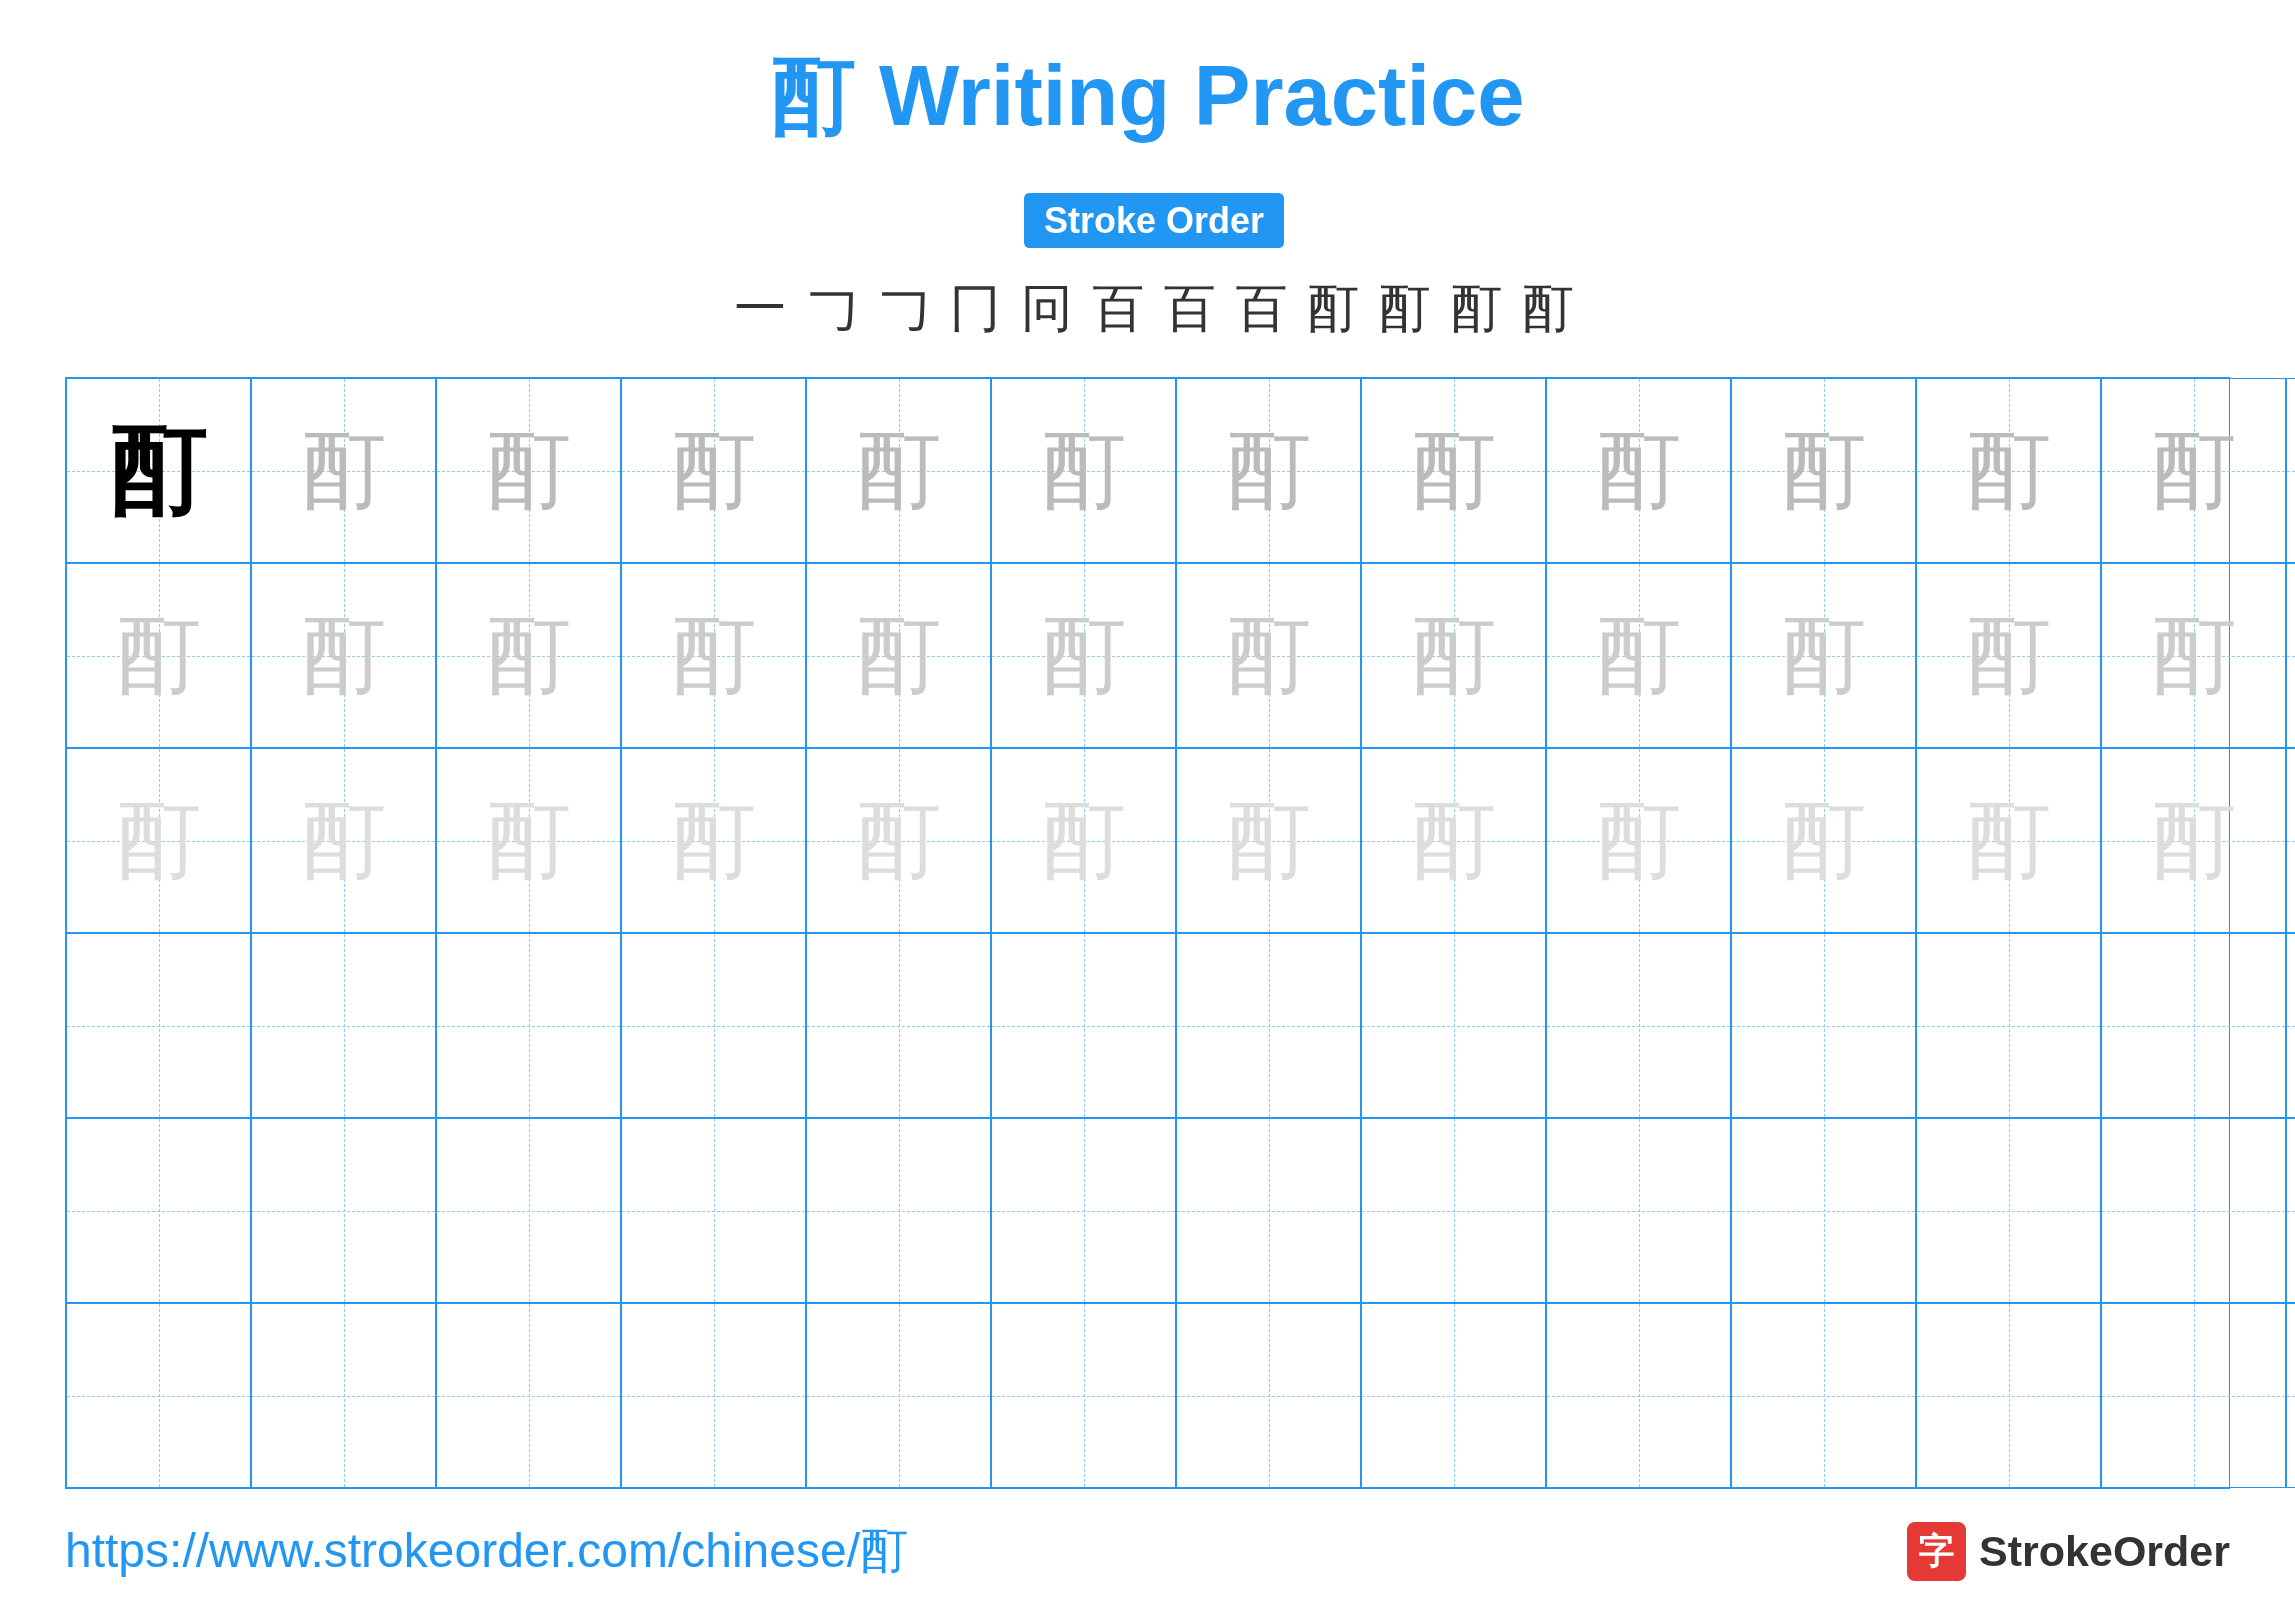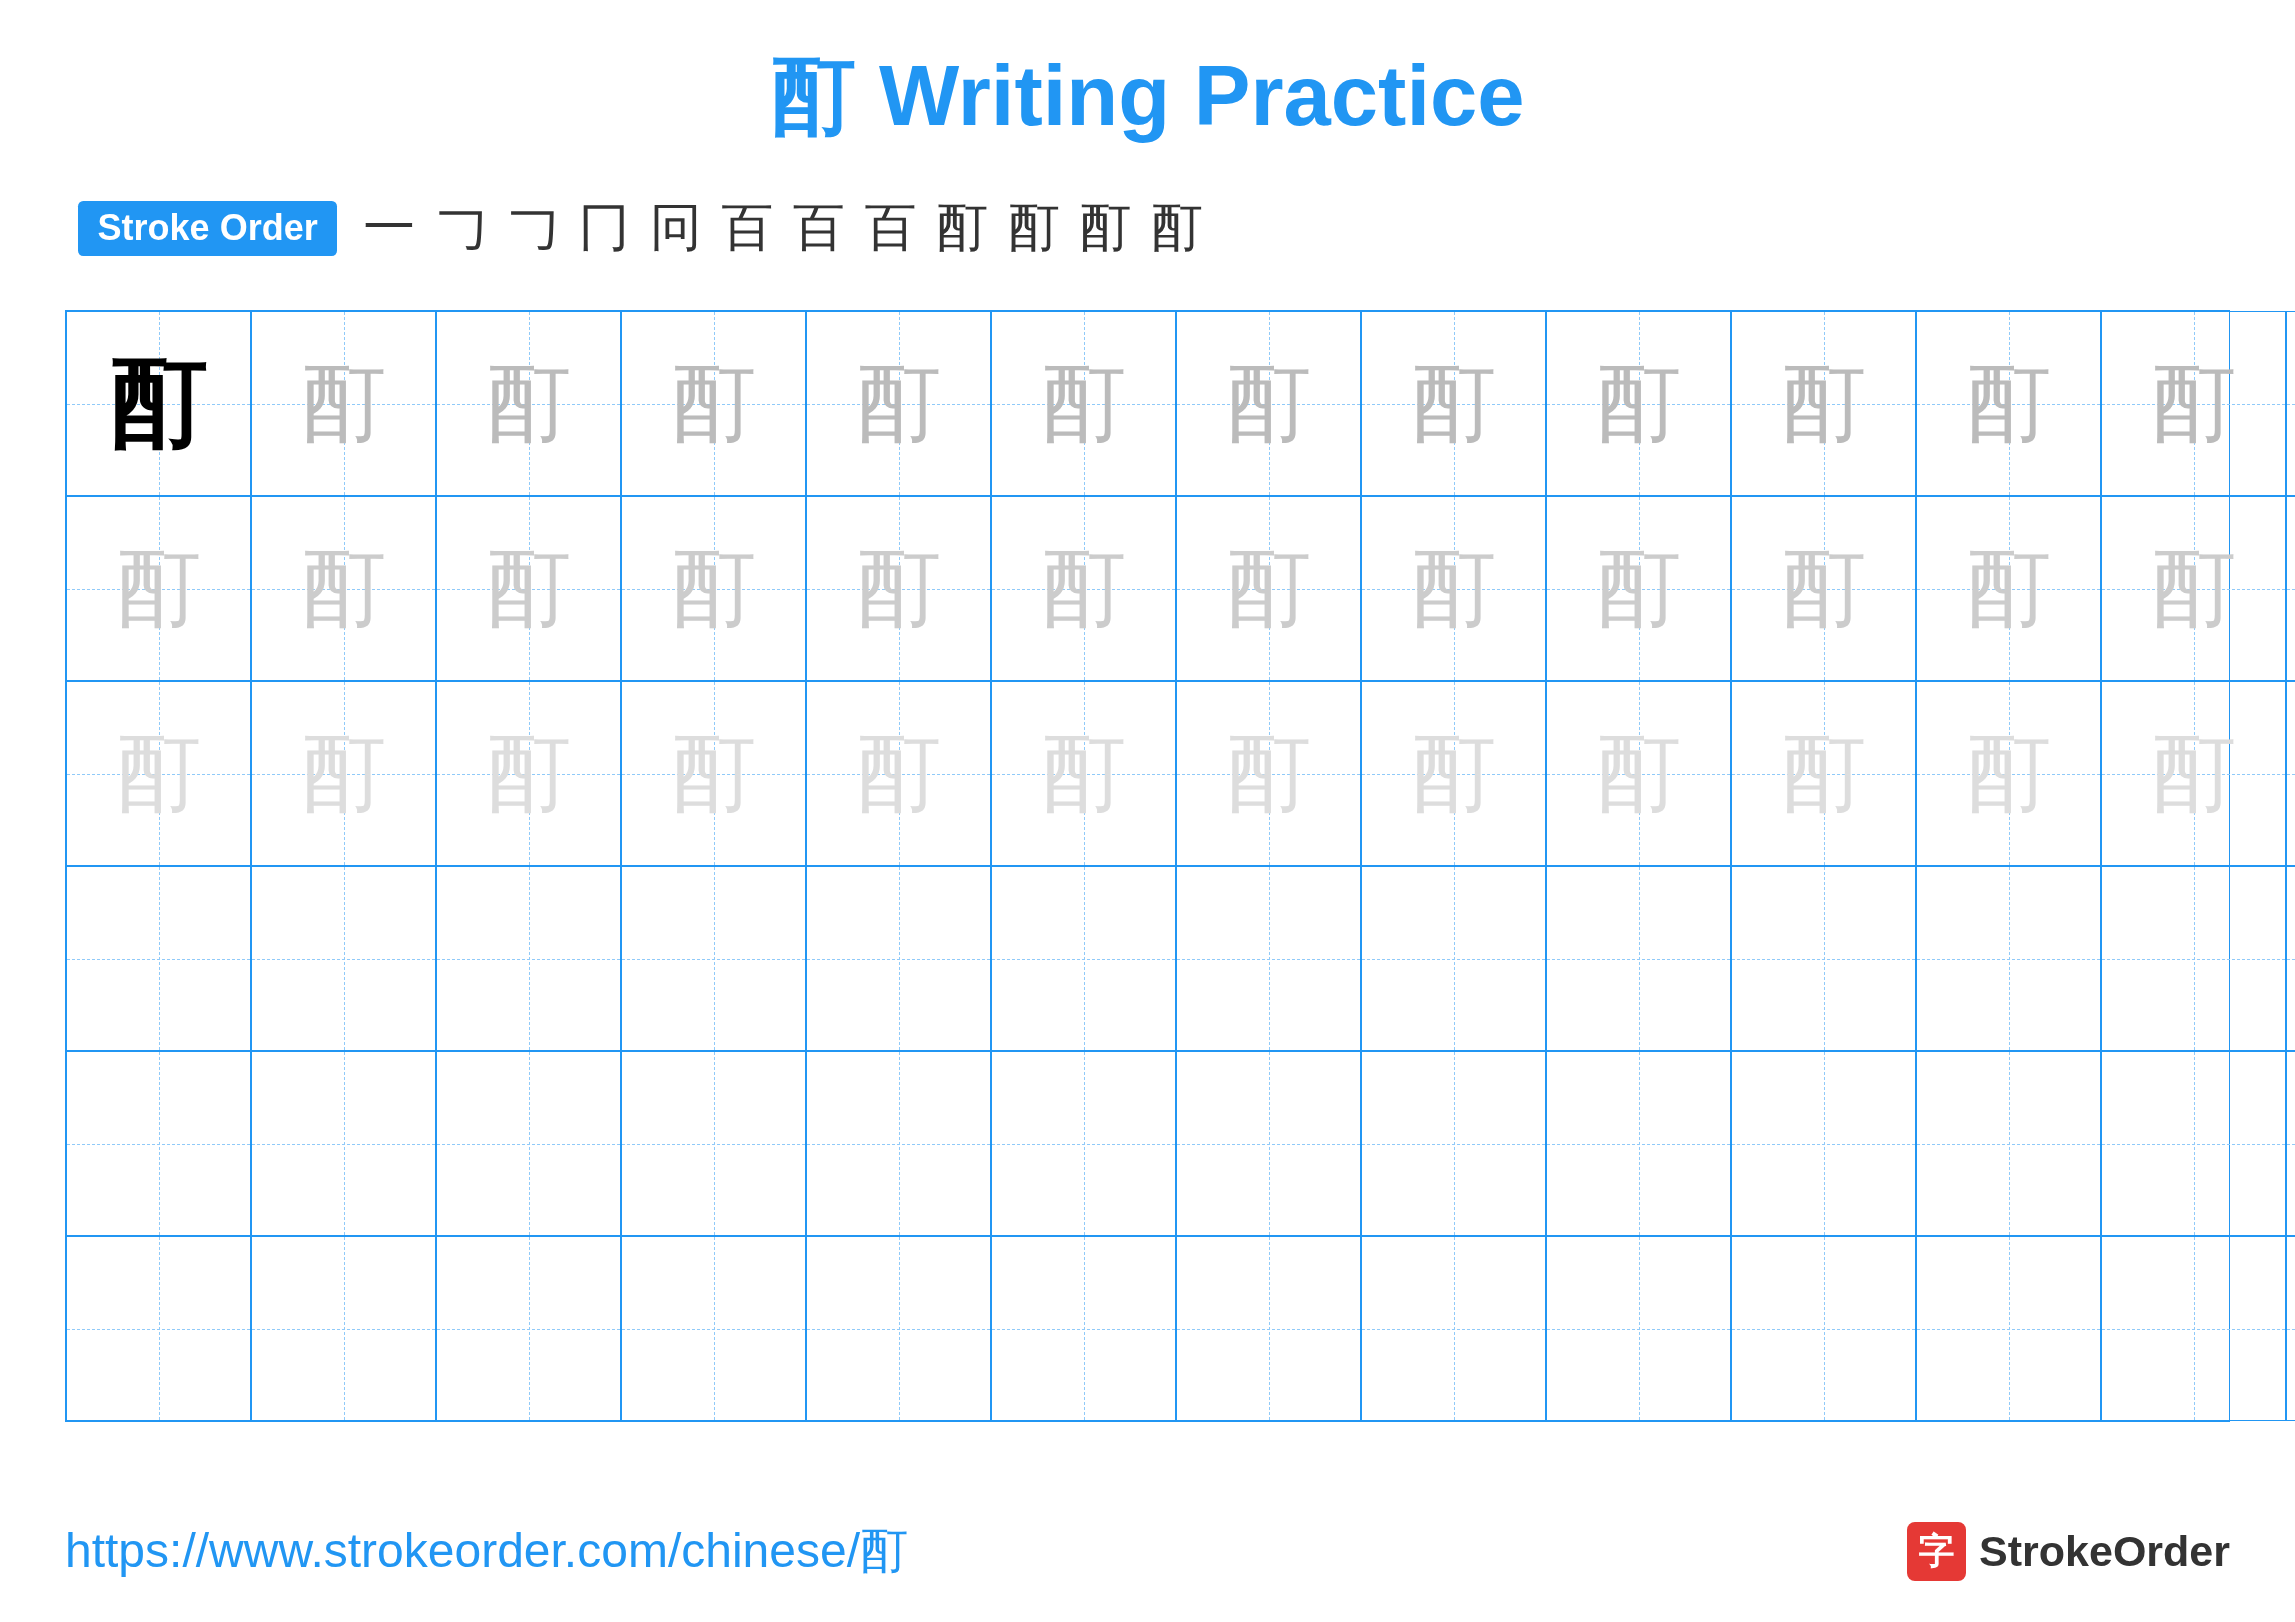--- a/index.html
+++ b/index.html
@@ -26,22 +26,23 @@
       color: #2196F3;
       font-weight: bold;
       margin-bottom: 39px;
       font-family: Arial, sans-serif;
     }
 
     .stroke-order-row {
       display: flex;
       align-items: center;
       gap: 26px;
-      margin-bottom: 47px;
+      margin-bottom: 33px;
       padding-left: 13px;
+      flex-direction: column;
     }
 
     .stroke-order-badge {
       background: #2196F3;
       color: white;
       font-size: 36px;
       font-weight: bold;
       padding: 6.5px 19.6px;
       border-radius: 5.2px;
       font-family: Arial, sans-serif;

